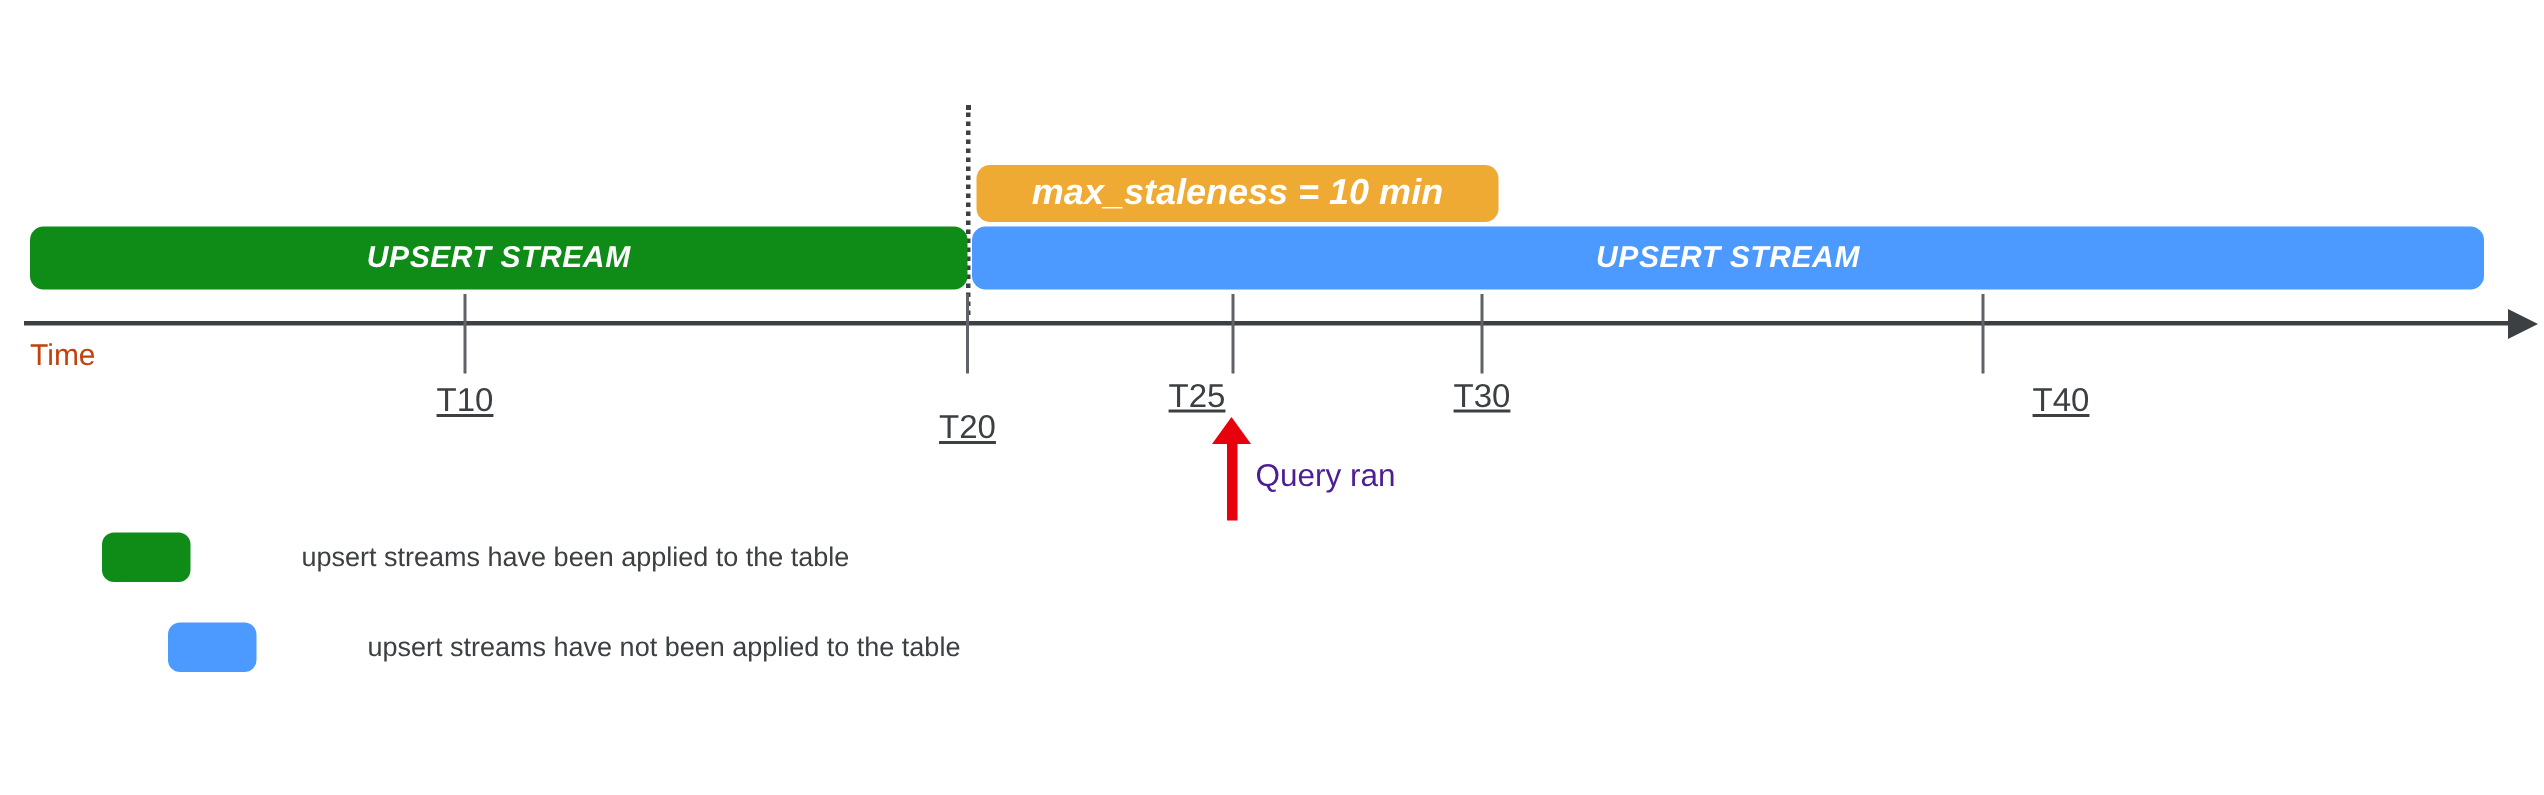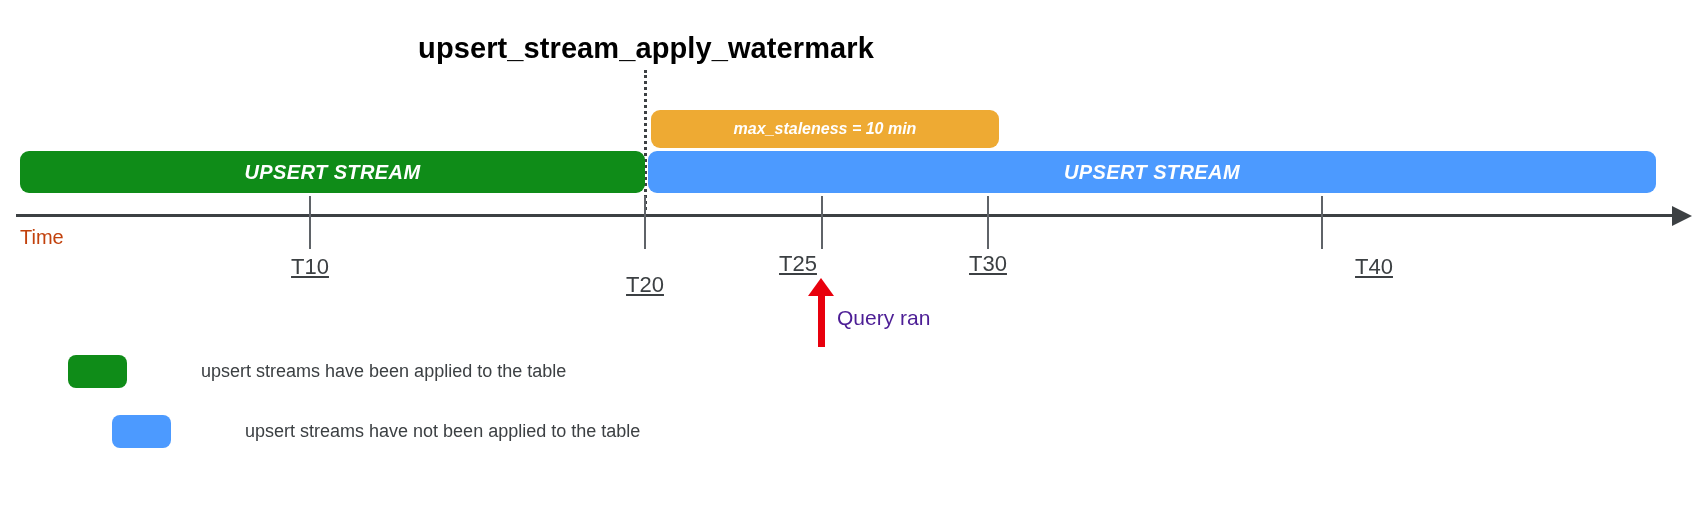--- a/index.html
+++ b/index.html
@@ -50,21 +50,21 @@
     font-style: italic;
     font-weight: bold;
     color: #ffffff;
     box-sizing: border-box;
   }
   #staleness-bar {
     left: 651px;
     top: 110px;
     width: 348px;
     height: 38px;
-    font-size: 16px;
+    font-size: 24px;
   }
   #green-bar {
     left: 20px;
     top: 151px;
     width: 625px;
     height: 42px;
     font-size: 20px;
     letter-spacing: 0.4px;
   }
   #blue-bar {
@@ -163,21 +163,20 @@
     font-size: 18px;
     color: #3c4043;
     white-space: nowrap;
   }
 </style>
 </head>
 <body>
 
 <div id="diagram">
 
-  <div id="title">upsert_stream_apply_watermark</div>
 
   <div id="watermark-line"></div>
 
   <div class="bar" id="staleness-bar" style="background: rgb(238, 170, 51);">
     <span>max_staleness = 10 min</span>
   </div>
 
   <div class="bar" id="green-bar" style="background: rgb(15, 140, 24);">
     <span>UPSERT STREAM</span>
   </div>

